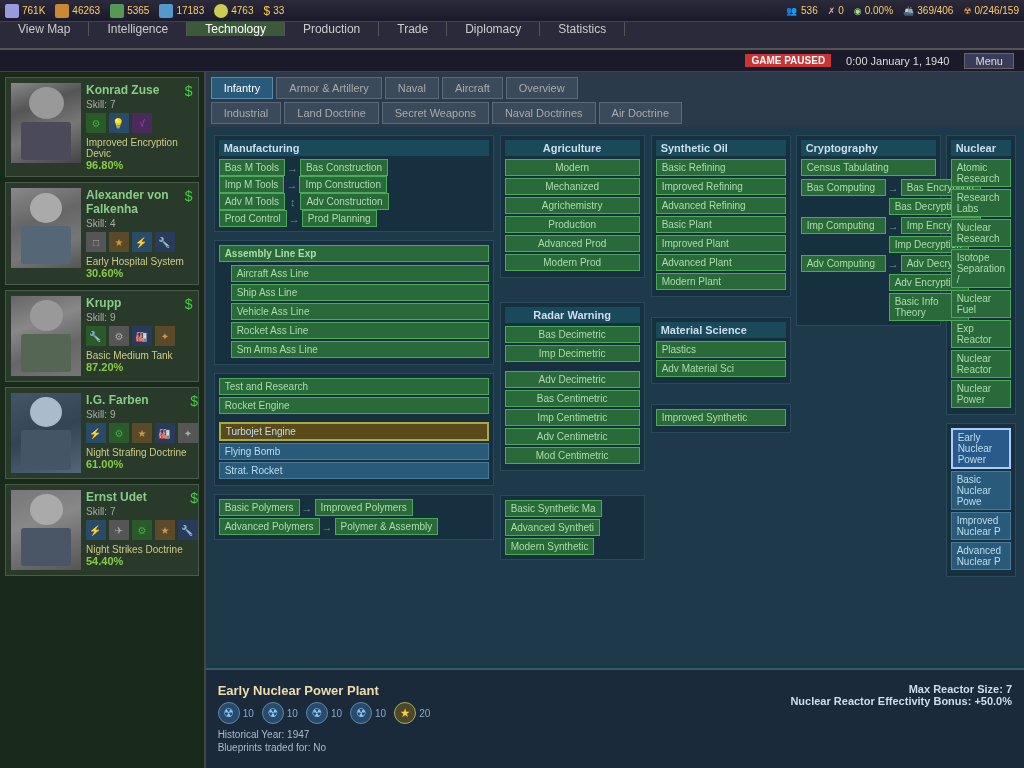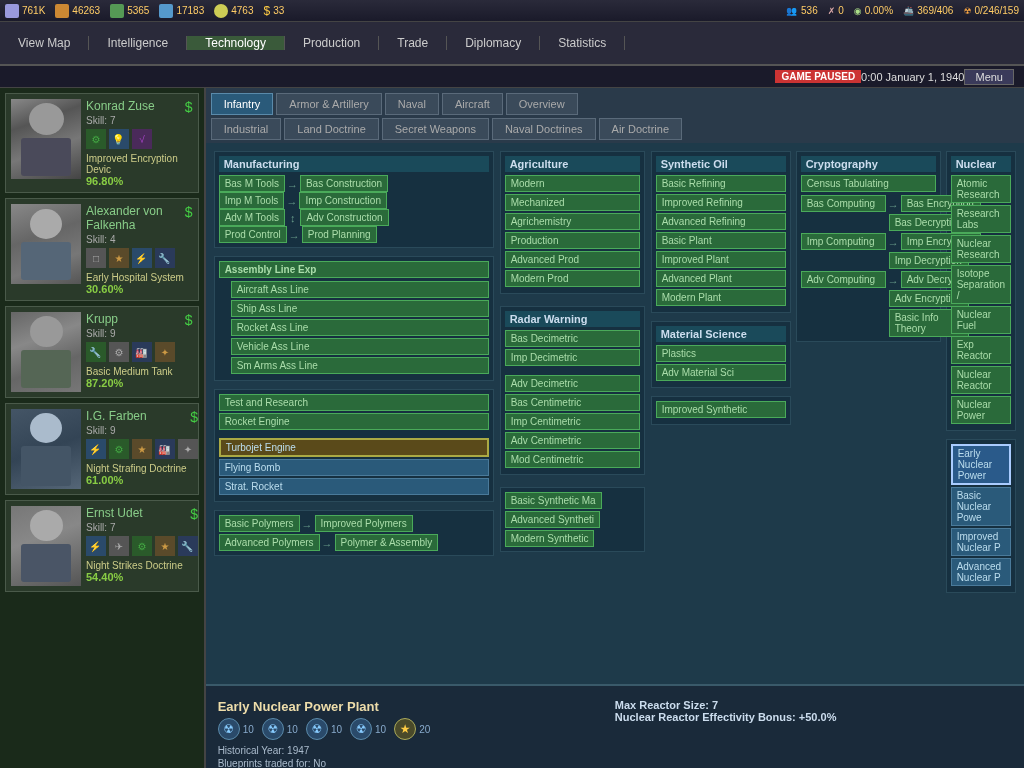--- a/index.html
+++ b/index.html
@@ -18,24 +18,24 @@
     .resource-item {
       display: flex;
       align-items: center;
       gap: 3px;
       color: #ddd;
       font-size: 10px;
     }
     
     
     #nav-bar {
-      height: 44px;
+      height: 28px;
       background: #2a2a3a;
       display: flex;
-      align-items: center;
+      align-items: flex-start;
       border-bottom: 2px solid #555;
     }
     .nav-tab {
       padding: 0 18px;
       display: flex;
       align-items: center;
       cursor: pointer;
       color: #ccc;
       font-size: 12px;
       border-right: 1px solid #555;
@@ -44,20 +44,21 @@
     .nav-tab.active { background: #3a5a3a; color: #fff; }
     
     
     #status-bar {
       height: 22px;
       background: #1a1a2a;
       display: flex;
       align-items: center;
       justify-content: flex-end;
       padding: 0 10px;
+      gap: 15px;
       border-bottom: 1px solid #444;
     }
     .status-paused {
       background: #cc3333;
       color: white;
       padding: 1px 6px;
       font-size: 10px;
       font-weight: bold;
     }
     .status-date { color: #ddd; font-size: 11px; }
@@ -119,21 +120,21 @@
       border-radius: 50%;
       margin: 0 auto 3px;
     }
     .photo-body {
       width: 45px;
       height: 35px;
       background: #556;
       border-radius: 5px 5px 0 0;
     }
     .scientist-info { flex: 1; }
-    .scientist-name { color: #88cc88; font-size: 12px; font-weight: normal; margin-bottom: 2px; }
+    .scientist-name { color: #88cc88; font-size: 12px; font-weight: bold; margin-bottom: 2px; }
     .scientist-skill { color: #aaaaaa; font-size: 10px; margin-bottom: 3px; }
     .scientist-skills-icons { display: flex; gap: 3px; margin-bottom: 4px; }
     .skill-icon {
       width: 20px;
       height: 20px;
       display: flex;
       align-items: center;
       justify-content: center;
       font-size: 10px;
     }
@@ -189,21 +190,21 @@
       background: #1a2a3a;
       border-top: 2px solid #3a5a6a;
       padding: 13px 12px;
       display: flex;
       justify-content: space-between;
       align-items: flex-start;
       min-height: 90px;
     }
     
     .bottom-left { flex: 1; }
-    .bottom-right { flex: 1; text-align: left; }
+    .bottom-right { flex: 1; text-align: right; }
     
     .tech-detail-title {
       color: #eeddaa;
       font-size: 13px;
       font-weight: bold;
       margin-bottom: 4px;
     }
     
     .nuclear-icons {
       display: flex;
@@ -542,22 +543,22 @@
               <span class="tt-arrow">→</span>
               <div class="tt-node done">Prod Planning</div>
             </div>
           </div>
 
           <div class="small-section">
             <div class="tt-node done" style="margin-bottom:3px; font-weight:bold;">Assembly Line Exp</div>
             <div style="padding-left:12px;">
               <div class="tt-node done" style="margin-bottom:2px;">Aircraft Ass Line</div>
               <div class="tt-node done" style="margin-bottom:2px;">Ship Ass Line</div>
+              <div class="tt-node done" style="margin-bottom:2px;">Vehicle Ass Line</div>
               <div class="tt-node done" style="margin-bottom:2px;">Rocket Ass Line</div>
-              <div class="tt-node done" style="margin-bottom:2px;">Vehicle Ass Line</div>
               <div class="tt-node done" style="margin-bottom:2px;">Sm Arms Ass Line</div>
             </div>
           </div>
 
           <div class="small-section">
             <div class="tt-node done" style="margin-bottom:2px;">Test and Research</div>
             <div class="tt-node done" style="margin-bottom:8px;">Rocket Engine</div>
             <div class="tt-node active-research" style="margin-bottom:2px; border:2px solid #aaaa44;">Turbojet Engine</div>
             <div class="tt-node" style="margin-bottom:2px;">Flying Bomb</div>
             <div class="tt-node" style="margin-bottom:2px;">Strat. Rocket</div>
@@ -570,21 +571,21 @@
               <div class="tt-node done">Improved Polymers</div>
             </div>
             <div class="tt-row" style="margin-top:2px;">
               <div class="tt-node done">Advanced Polymers</div>
               <span class="tt-arrow">→</span>
               <div class="tt-node done">Polymer &amp; Assembly</div>
             </div>
           </div>
         </div>
 
-        <div style="width:145px; display:flex; flex-direction:column; gap:8px;">
+        <div style="width:145px; display:flex; flex-direction:column; gap:20px;text-align:center;">
 
           <div class="small-section">
             <div class="section-header">Agriculture</div>
             <div class="tt-node done" style="margin-bottom:2px;">Modern</div>
             <div class="tt-node done" style="margin-bottom:2px;">Mechanized</div>
             <div class="tt-node done" style="margin-bottom:2px;">Agrichemistry</div>
             <div class="tt-node done" style="margin-bottom:2px;">Production</div>
             <div class="tt-node done" style="margin-bottom:2px;">Advanced Prod</div>
             <div class="tt-node done" style="margin-bottom:2px;">Modern Prod</div>
           </div>
@@ -608,21 +609,21 @@
               <div class="tt-node done">Advanced Syntheti</div>
             </div>
             <div class="tt-row" style="margin-top:2px;">
               <div class="tt-node done">Modern Synthetic</div>
             </div>
           </div>
         </div>
 
         <div style="flex:1; display:flex; gap:5px;">
 
-          <div style="width:140px; display:flex; flex-direction:column; gap:4px;">
+          <div style="width:140px; display:flex; flex-direction:column; gap:16px;">
 
             <div class="small-section">
               <div class="section-header">Synthetic Oil</div>
               <div class="tt-node done" style="margin-bottom:2px;">Basic Refining</div>
               <div class="tt-node done" style="margin-bottom:2px;">Improved Refining</div>
               <div class="tt-node done" style="margin-bottom:2px;">Advanced Refining</div>
               <div class="tt-node done" style="margin-bottom:2px;">Basic Plant</div>
               <div class="tt-node done" style="margin-bottom:2px;">Improved Plant</div>
               <div class="tt-node done" style="margin-bottom:2px;">Advanced Plant</div>
               <div class="tt-node done" style="margin-bottom:2px;">Modern Plant</div>

